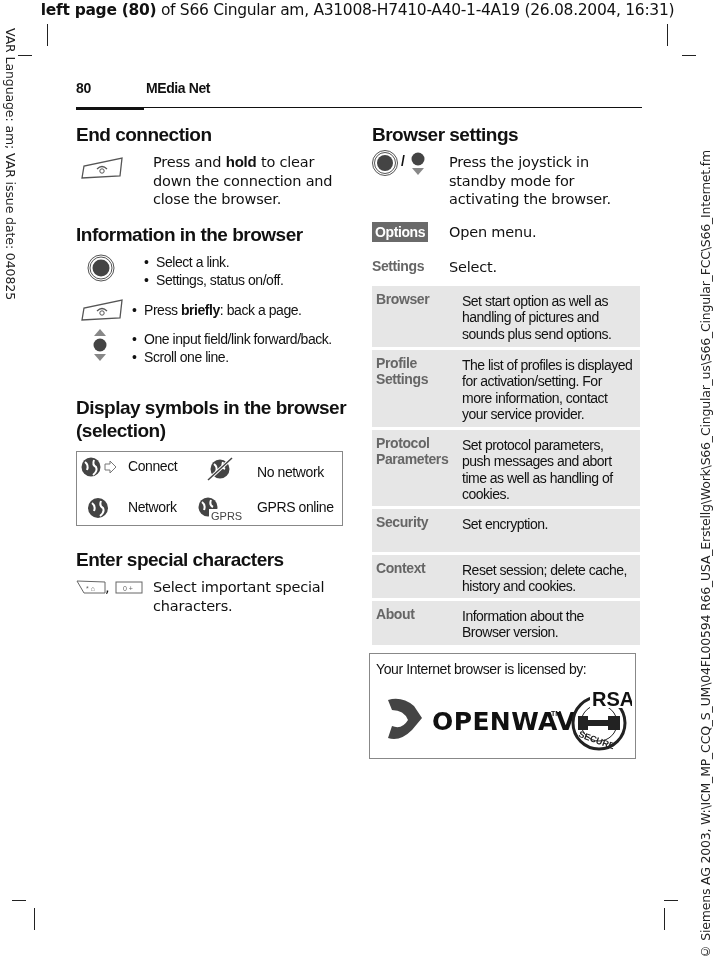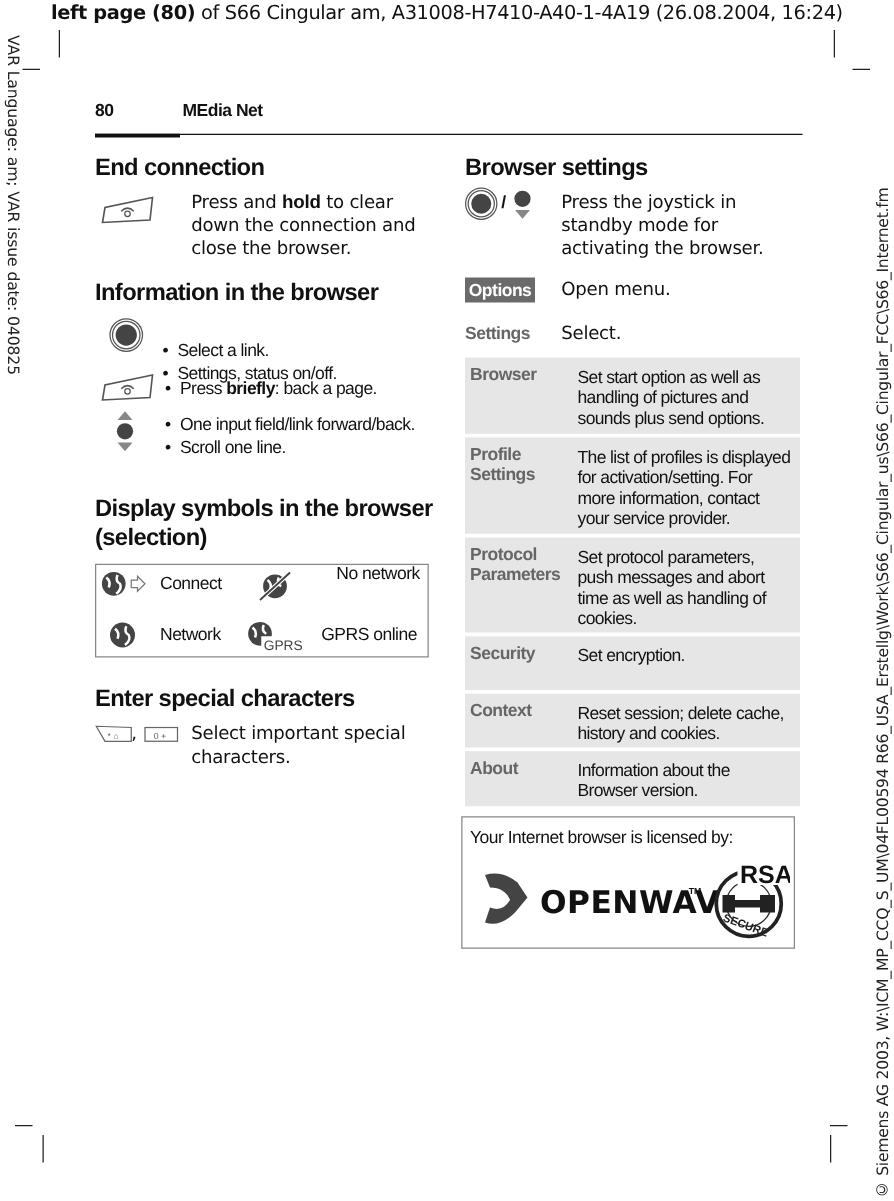--- a/index.html
+++ b/index.html
@@ -48,21 +48,21 @@
 
   .license-box { position: absolute; left: 369px; top: 653px; width: 267px; height: 106px; border: 1.5px solid #888; }
   .license-text { position: absolute; left: 6px; top: 7px; font-size: 14px; letter-spacing: -0.4px; }
   .openwave-text { position: absolute; left: 62px; top: 53px; font-weight: bold; font-size: 25px; letter-spacing: 0.4px; font-family: "DejaVu Sans", sans-serif; }
   .tm { position: absolute; font-size: 7px; font-weight: bold; }
 </style>
 </head>
 <body>
 
 <div class="top-header">
-  <b>left page (80)</b><span> of S66 Cingular am, A31008-H7410-A40-1-4A19 (26.08.2004, 16:24)</span>
+  <b>left page (80)</b><span> of S66 Cingular am, A31008-H7410-A40-1-4A19 (26.08.2004, 16:31)</span>
 </div>
 
 <div class="crop v" style="left:47px;top:24px;"></div>
 <div class="crop h" style="left:18px;top:55px;"></div>
 <div class="crop v" style="left:667px;top:24px;"></div>
 <div class="crop h" style="left:682px;top:55px;"></div>
 <div class="crop h" style="left:12px;top:900px;"></div>
 <div class="crop v" style="left:34px;top:908px;"></div>
 <div class="crop h" style="left:664px;top:900px;"></div>
 <div class="crop v" style="left:664px;top:908px;"></div>
@@ -87,21 +87,21 @@
   <span>Press and </span><b>hold</b><span> to clear down the connection and close the browser.</span>
 </div>
 
 <h2 style="left:76px;top:223px;">Information in the browser</h2>
 
 <svg class="icon" style="left:86px;top:253px;" width="30" height="30" viewBox="0 0 30 30">
   <circle cx="15" cy="15" r="13" fill="none" stroke="#555" stroke-width="1"></circle>
   <circle cx="15" cy="15" r="11" fill="none" stroke="#555" stroke-width="1"></circle>
   <circle cx="15" cy="15" r="8.5" fill="#444"></circle>
 </svg>
-<div class="bullets" style="left:130px;top:254px;width:215px;margin-top:18px;">
+<div class="bullets" style="left:144px;top:254px;width:215px;">
   <div>Select a link.</div>
   <div>Settings, status on/off.</div>
 </div>
 
 <svg class="icon" style="left:80px;top:298px;" width="44" height="24" viewBox="0 0 44 24">
   <path d="M2 22 L4 10 L42 2 L40 20 Z" fill="none" stroke="#555" stroke-width="1.3"></path>
   <path d="M17 13 Q22 8 27 13" fill="none" stroke="#555" stroke-width="1.2"></path>
   <circle cx="22" cy="15" r="2.2" fill="none" stroke="#555" stroke-width="1"></circle>
 </svg>
 <div class="bullets" style="left:132px;top:302px;width:215px;">
@@ -130,21 +130,21 @@
   <path d="M24 8 L29 8 L29 5 L35 11 L29 17 L29 14 L24 14 Z" fill="none" stroke="#777" stroke-width="1"></path>
 </svg>
 <span class="sym-label" style="left:128px;top:458px;">Connect</span>
 
 <svg class="icon" style="left:206px;top:456px;" width="28" height="26" viewBox="0 0 28 26">
   <circle cx="14" cy="13" r="9.5" fill="#444"></circle>
   <path d="M8 8 Q12 11 10 16 M17 6 Q15 11 19 13" stroke="#fff" stroke-width="2" fill="none"></path>
   <line x1="2" y1="24" x2="26" y2="2" stroke="#fff" stroke-width="3.5"></line>
   <line x1="2" y1="24" x2="26" y2="2" stroke="#444" stroke-width="1.5"></line>
 </svg>
-<span class="sym-label" style="left:257px;top:450px;margin-left:12px;">No network</span>
+<span class="sym-label" style="left:257px;top:464px;">No network</span>
 
 <svg class="icon" style="left:87px;top:497px;" width="22" height="22" viewBox="0 0 22 22">
   <circle cx="11" cy="11" r="10" fill="#444"></circle>
   <path d="M5 6 Q9 9 7 14 M14 4 Q12 9 16 11 Q18 15 13 19" stroke="#fff" stroke-width="2" fill="none"></path>
 </svg>
 <span class="sym-label" style="left:128px;top:499px;">Network</span>
 
 <svg class="icon" style="left:198px;top:496px;" width="44" height="26" viewBox="0 0 44 26">
   <circle cx="10" cy="11" r="9.5" fill="#444"></circle>
   <path d="M4 6 Q8 9 6 14 M13 4 Q11 9 15 11" stroke="#fff" stroke-width="2" fill="none"></path>

